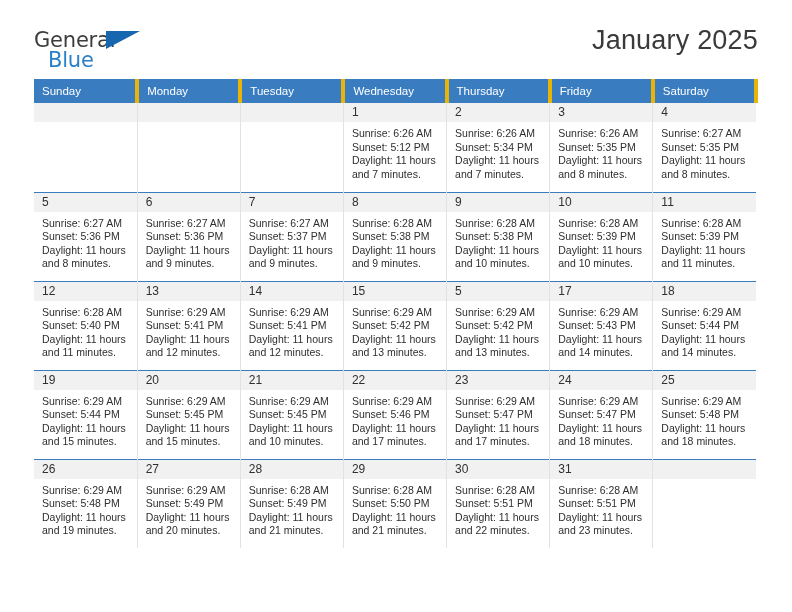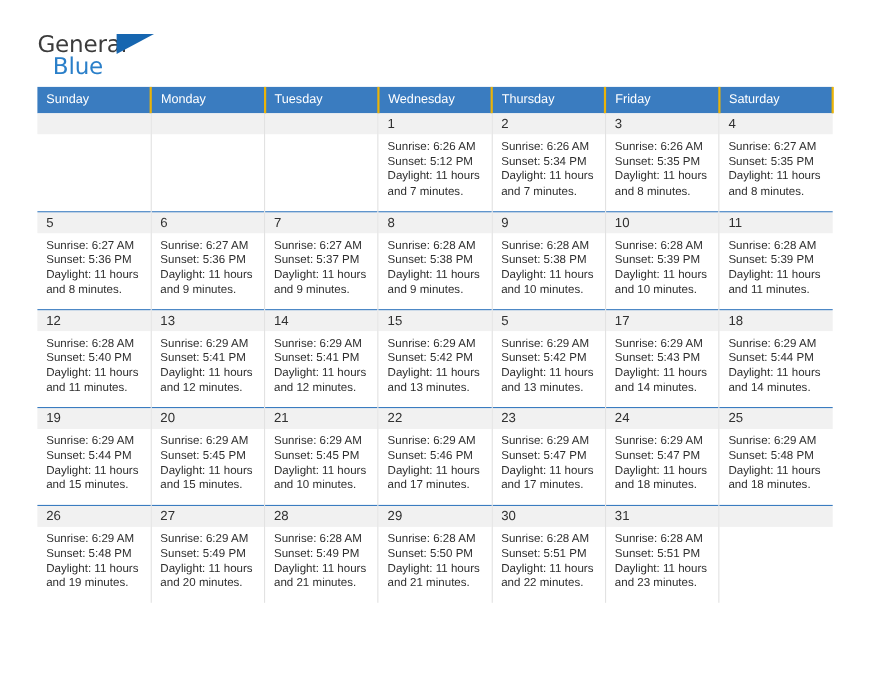--- a/index.html
+++ b/index.html
@@ -93,21 +93,21 @@
   }
   .cal th {
     background: #3a7cc0;
     color: #ffffff;
     font-weight: normal;
     font-size: 11.5px;
     text-align: left;
     padding: 6px 0 6px 8px;
     height: 21px;
     box-sizing: border-box;
-    border-right: 2px solid #eab308;
+    border-right: 4px solid #eab308;
   }
   .cal td {
     vertical-align: top;
     padding: 0;
     border-top: 1px solid #3a7cc0;
     border-right: 1px solid #e2e2e2;
     height: 89px;
     box-sizing: border-box;
   }
   .cal tr.week td:last-child { border-right: none; }
@@ -139,20 +139,21 @@
 
   <div class="top">
 
     <div class="logo">
       <span class="logo-general">General</span>
       <span class="logo-tri"></span>
       <span class="logo-blue">Blue</span>
     </div>
 
     <div class="titles">
+      <div class="title">January 2025</div>
     </div>
 
   </div>
 
   <table class="cal">
     <thead>
       <tr>
         <th>Sunday</th>
         <th>Monday</th>
         <th>Tuesday</th>

